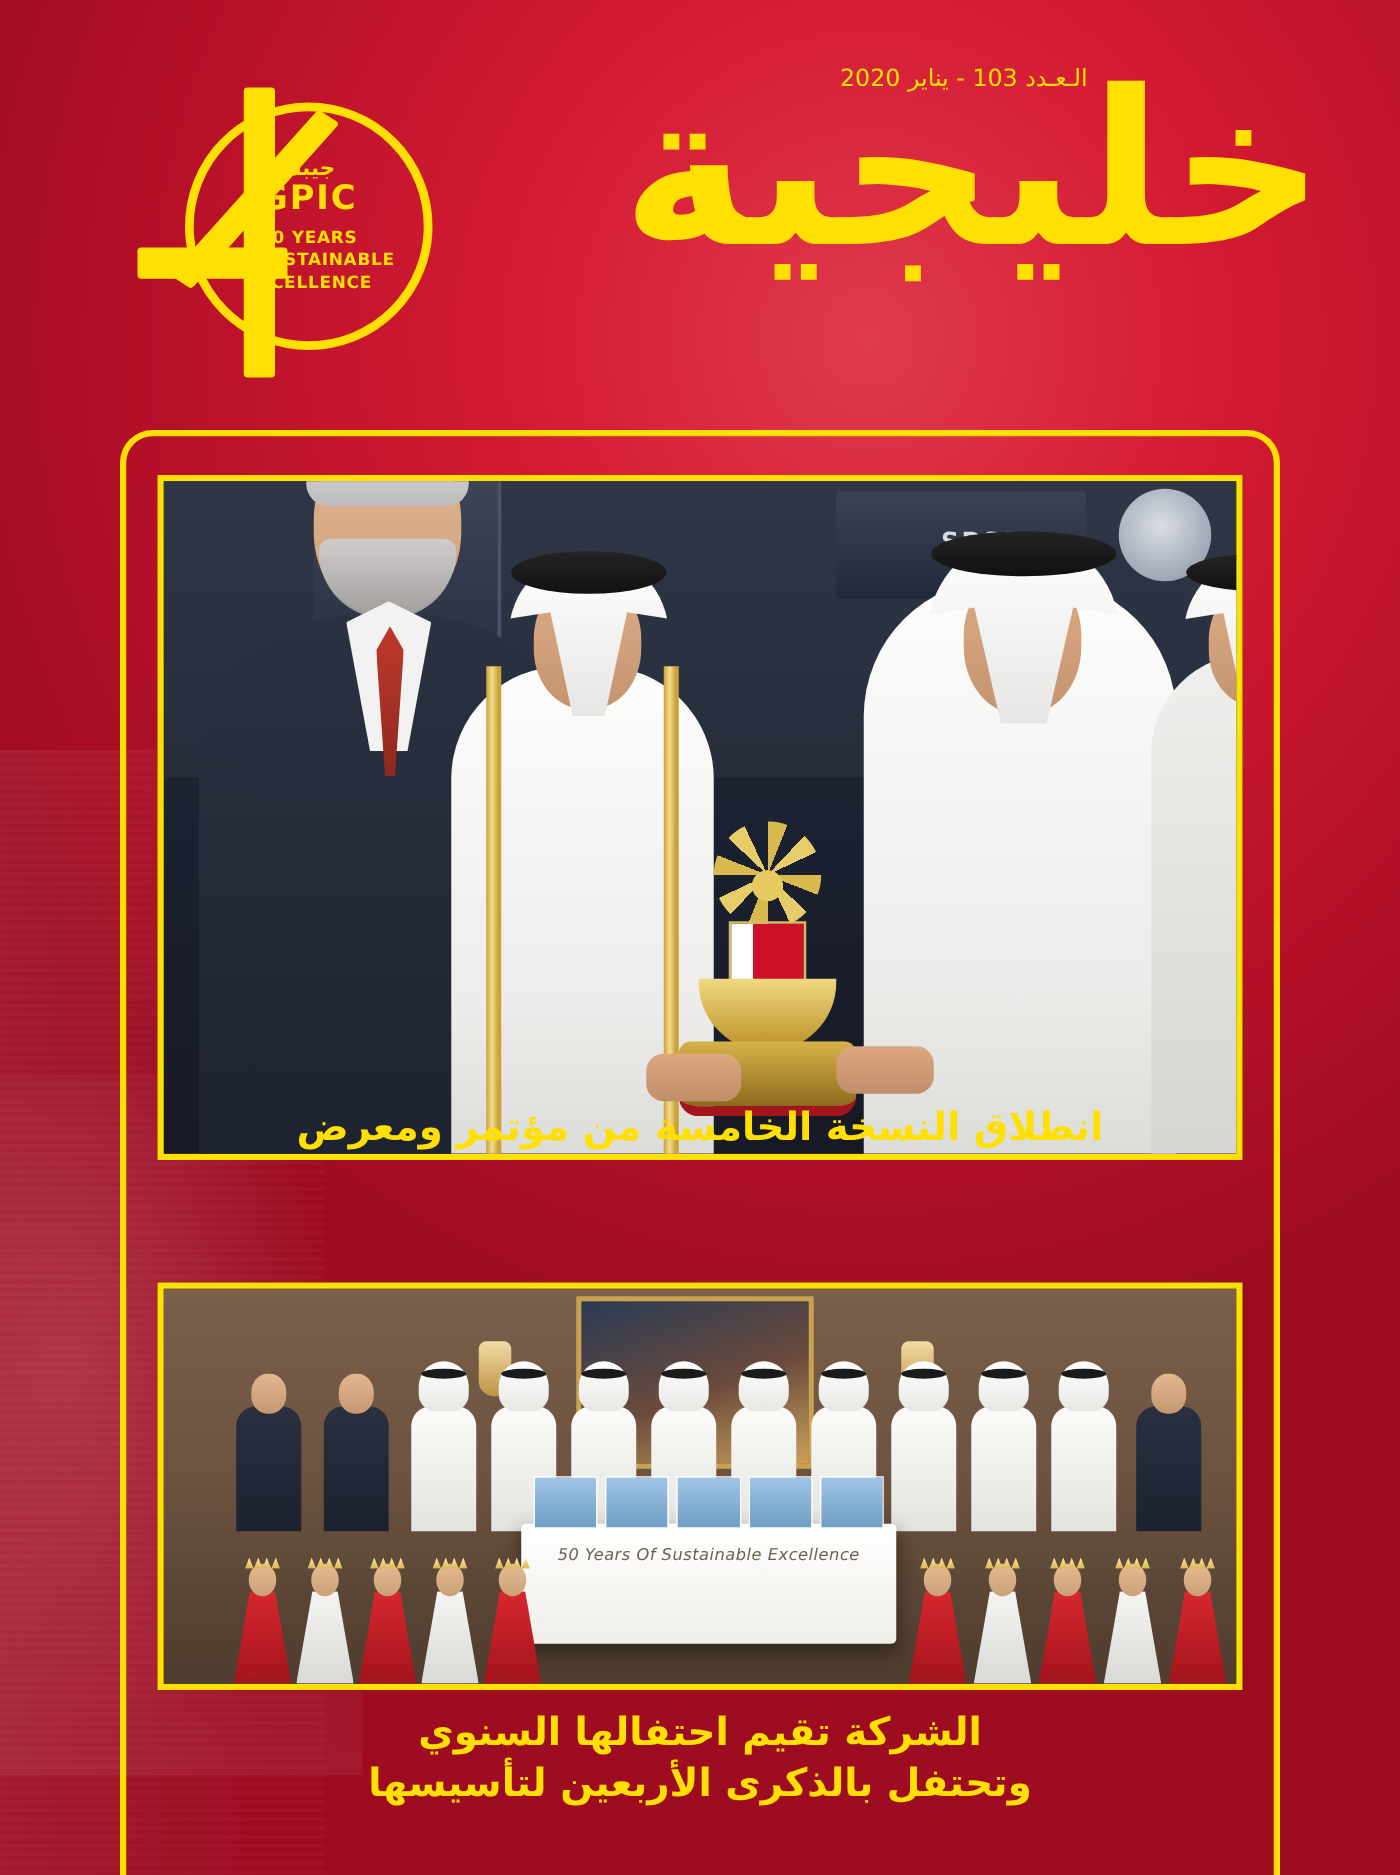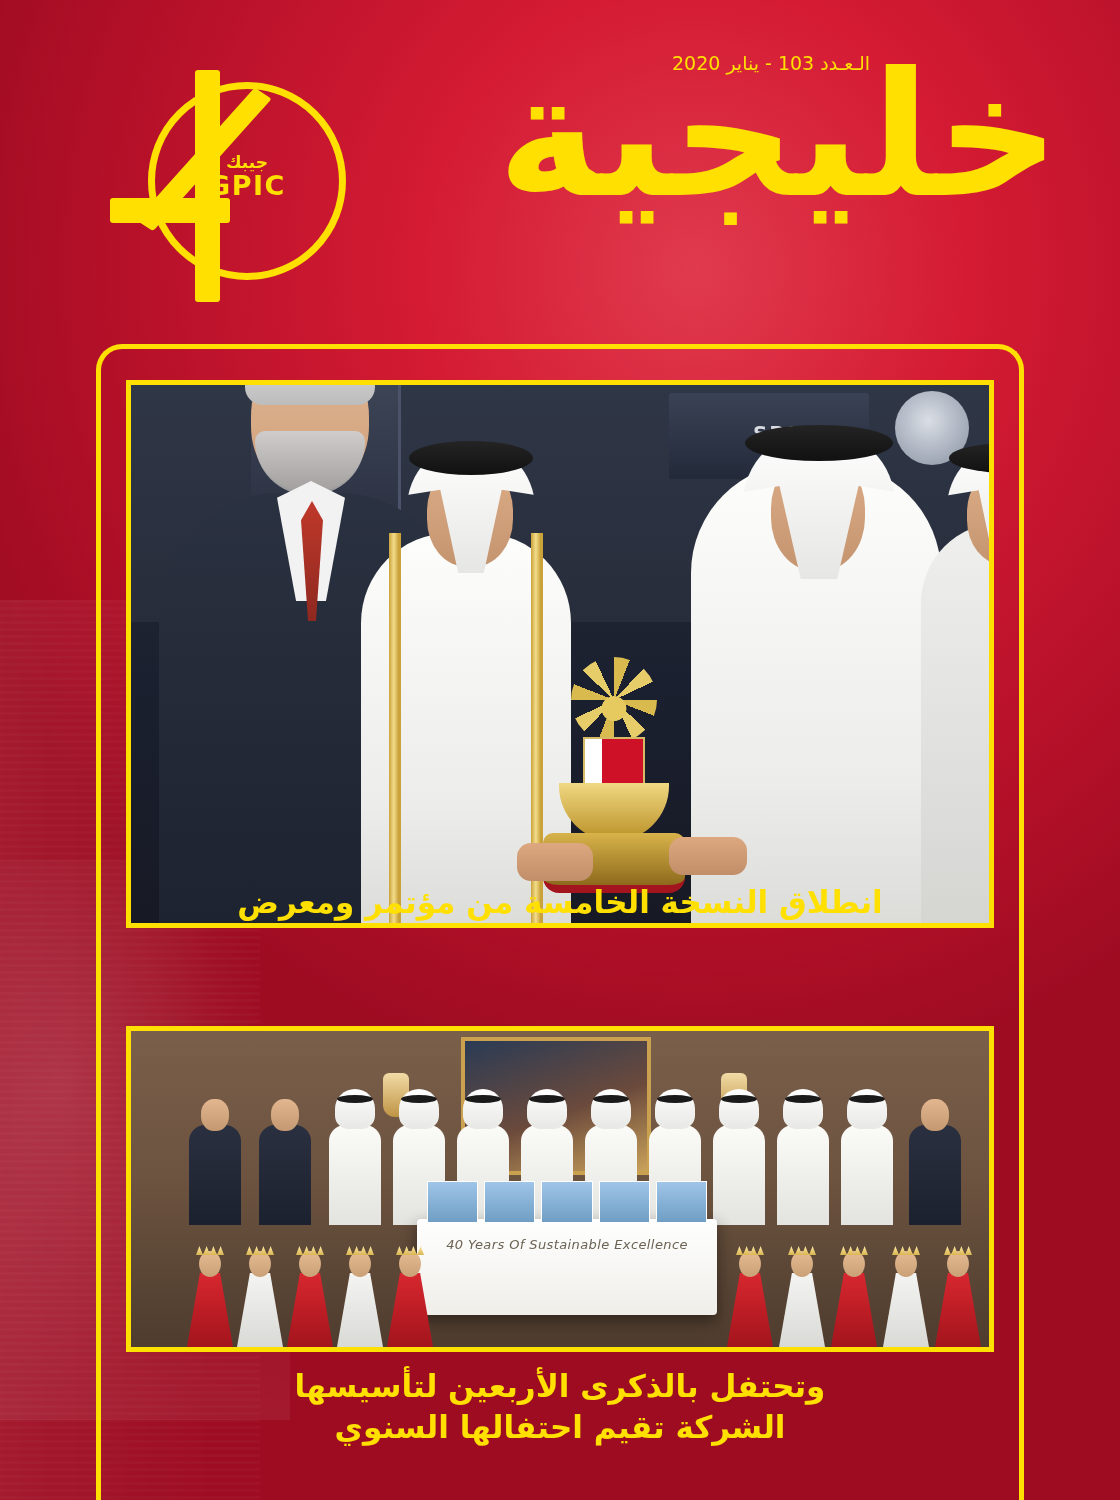--- a/index.html
+++ b/index.html
@@ -423,20 +423,25 @@
 
   <div class="logo-block">
     <div class="logo-four">
       <div class="logo-four-diag"></div>
       <div class="logo-four-stem"></div>
       <div class="logo-four-bar"></div>
     </div>
     <div class="logo-circle">
       <div class="logo-ar">جيبك</div>
       <div class="logo-gpic">GPIC</div>
+      <div class="logo-tag">
+        <span class="cap-line">40 YEARS</span>
+        <span class="cap-line">OF SUSTAINABLE</span>
+        <span class="cap-line">EXCELLENCE</span>
+      </div>
     </div>
   </div>
 
   <div class="masthead">
     <div class="issue-line">الـعـدد 103  -  يناير 2020</div>
     <div class="mast-title">خليجية</div>
   </div>
 
 </header>
 
@@ -559,21 +564,21 @@
     </div>
 
     <div class="p2-cake">
       <div class="p2-cake-photos">
         <i></i>
         <i></i>
         <i></i>
         <i></i>
         <i></i>
       </div>
-      <div class="p2-cake-text">40 Years Of Sustainable Excellence</div>
+      <div class="p2-cake-text">50 Years Of Sustainable Excellence</div>
     </div>
 
     <div class="girl" style="left:56px;">
       <div class="dress"></div>
       <div class="head"></div>
       <div class="crown"></div>
     </div>
     <div class="girl" style="left:106px;">
       <div class="dress w"></div>
       <div class="head"></div>
@@ -616,15 +621,15 @@
     </div>
     <div class="girl" style="left:804px;">
       <div class="dress"></div>
       <div class="head"></div>
       <div class="crown"></div>
     </div>
   </div>
 </figure>
 
 <figcaption class="caption caption-bottom">
+  <span class="cap-line">الشركة تقيم احتفالها السنوي</span>
   <span class="cap-line">وتحتفل بالذكرى الأربعين لتأسيسها</span>
-  <span class="cap-line">الشركة تقيم احتفالها السنوي</span>
 </figcaption>
 
 </body></html>

